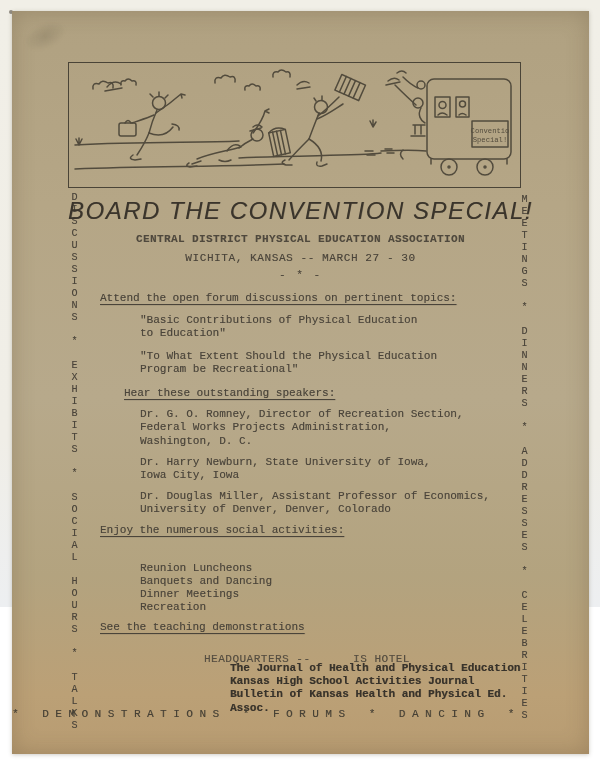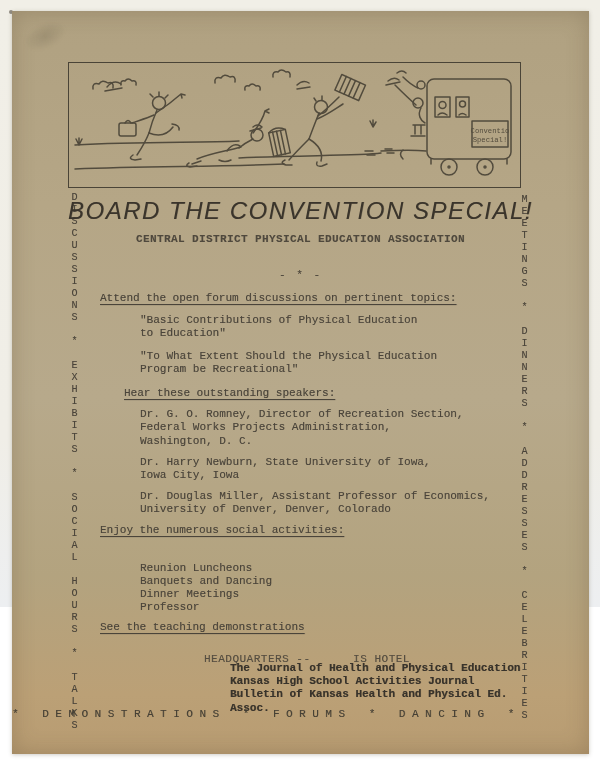--- a/index.html
+++ b/index.html
@@ -174,20 +174,21 @@
           </g>
         </g>
       </svg>
     </div>
 
     <div class="vtext vleft">DISCUSSIONS * EXHIBITS * SOCIAL HOURS * TALKS</div>
     <div class="vtext vright">MEETINGS * DINNERS * ADDRESSES * CELEBRITIES</div>
 
     <div class="title">BOARD THE CONVENTION SPECIAL!</div>
     <div class="orgline ink">CENTRAL DISTRICT PHYSICAL EDUCATION ASSOCIATION</div>
+    <div class="locline ink">WICHITA, KANSAS -- MARCH 27 - 30</div>
     <div class="sepline ink">- * -</div>
 
     <div class="content ink">
       <div class="hd">Attend the open forum discussions on pertinent topics:</div>
       <div class="indent topic">"Basic Contributions of Physical Education
 to Education"</div>
       <div class="indent topic">"To What Extent Should the Physical Education
 Program be Recreational"</div>
 
       <div class="hd hd-speakers">Hear these outstanding speakers:</div>
@@ -197,21 +198,21 @@
       <div class="indent speaker">Dr. Harry Newburn, State University of Iowa,
 Iowa City, Iowa</div>
       <div class="indent speaker">Dr. Douglas Miller, Assistant Professor of Economics,
 University of Denver, Denver, Colorado</div>
 
       <div class="hd hd-social">Enjoy the numerous social activities:</div>
       <div class="social-list">
         <div>Reunion Luncheons</div>
         <div>Banquets and Dancing</div>
         <div>Dinner Meetings</div>
-        <div>Professor</div>
+        <div>Recreation</div>
       </div>
 
       <div class="hd hd-demos">See the teaching demonstrations</div>
     </div>
 
     <div class="footer-block ink">
       <div class="hq-line">HEADQUARTERS --      IS HOTEL</div>
       <div class="pubs">The Journal of Health and Physical Education
 Kansas High School Activities Journal
 Bulletin of Kansas Health and Physical Ed. Assoc.</div>

